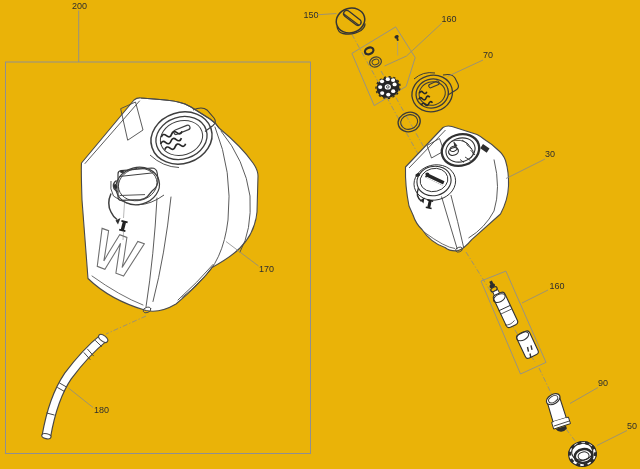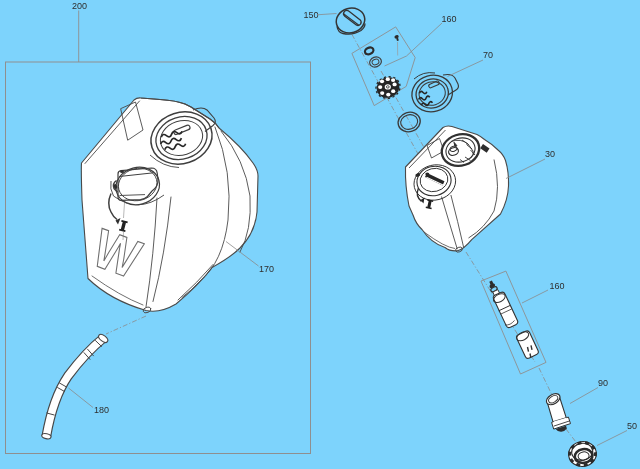--- a/index.html
+++ b/index.html
@@ -1,16 +1,16 @@
 <!DOCTYPE html>
 <html><head>
 <meta charset="utf-8">
 <style>
   html,body{margin:0;padding:0;background:#fff;}
-  #wrap{position:relative;width:640px;height:469px;background:#7dd3fc;overflow:hidden;}
+  #wrap{position:relative;width:640px;height:469px;background:#eab308;overflow:hidden;}
   svg{position:absolute;left:0;top:0;}
   text{font-family:"Liberation Sans",sans-serif;font-size:9px;fill:#2e2e2e;}
 </style>
 </head>
 <body>
 <div id="wrap">
 <svg width="640" height="469" viewBox="0 0 640 469">
 <defs>
 </defs>
 

